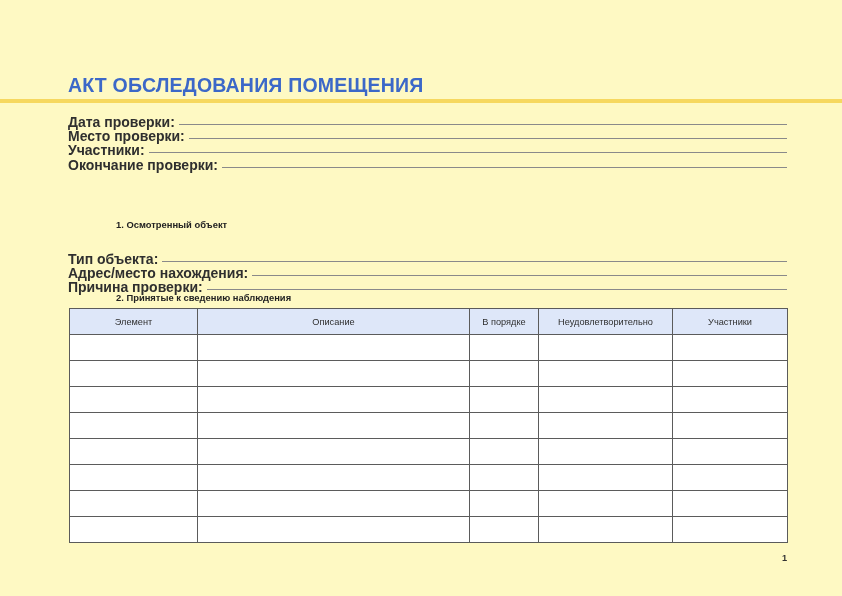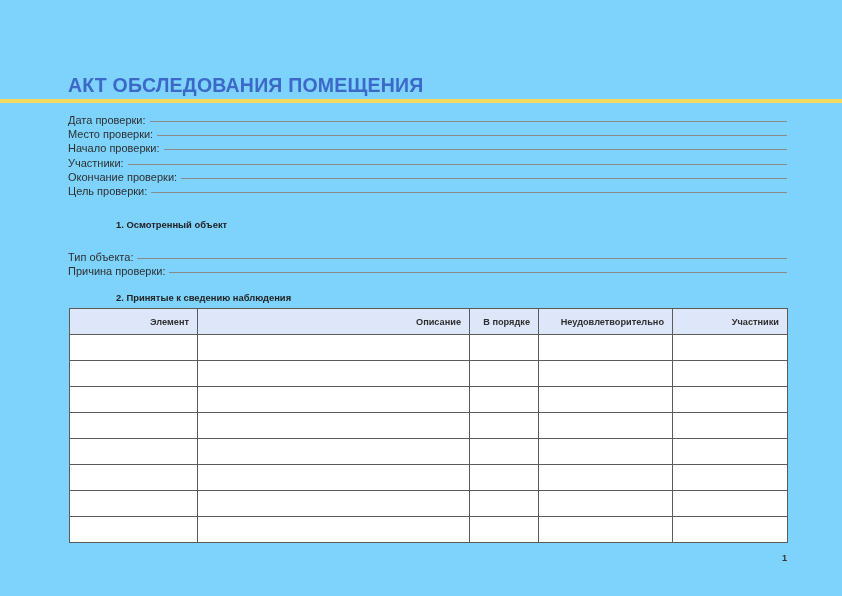--- a/index.html
+++ b/index.html
@@ -13,21 +13,21 @@
     font-family: "Liberation Sans", sans-serif;
     color: #333333;
     overflow: hidden;
     position: relative;
   }
 
   .page {
     position: relative;
     width: 842px;
     height: 596px;
-    background: #7dd3fc;
+    background: #fef9c3;
   }
 
   
   .doc-title {
     position: absolute;
     left: 68px;
     top: 74px;
     font-size: 19.5px;
     font-weight: bold;
     letter-spacing: 0.2px;
@@ -50,25 +50,26 @@
     left: 68px;
     width: 719px;
   }
   .field-row {
     display: flex;
     align-items: baseline;
     height: 14.2px;
     width: 719px;
   }
   .field-label {
-    font-size: 11px;
+    font-size: 14px;
     color: #2f2f2f;
     white-space: nowrap;
     flex: 0 0 auto;
     padding-right: 4px;
+    font-weight: bold;
   }
   .field-rule {
     flex: 1 1 auto;
     border-bottom: 0.9px solid #8a8a8a;
     position: relative;
     top: -2px;
     height: 1px;
   }
 
   
@@ -92,22 +93,22 @@
     table-layout: fixed;
   }
   .obs-table th,
   .obs-table td {
     border: 0.9px solid #5b5b5b;
     padding: 0;
     vertical-align: top;
   }
   .obs-table th {
     background: #dee7f9;
-    text-align: right;
-    font-weight: bold;
+    text-align: center;
+    font-weight: normal;
     font-size: 9.2px;
     color: #2f2f2f;
     height: 25px;
     padding: 0 8px;
     vertical-align: middle;
     white-space: nowrap;
   }
   .obs-table td {
     height: 25px;
     background: #ffffff;
@@ -141,42 +142,38 @@
   <div class="field-block" style="top:114px;">
     <div class="field-row">
       <span class="field-label">Дата проверки:</span>
       <span class="field-rule"></span>
     </div>
     <div class="field-row">
       <span class="field-label">Место проверки:</span>
       <span class="field-rule"></span>
     </div>
     <div class="field-row">
-      <span class="field-label">Начало проверки:</span>
-      <span class="field-rule"></span>
-    </div>
-    <div class="field-row">
       <span class="field-label">Участники:</span>
       <span class="field-rule"></span>
     </div>
     <div class="field-row">
       <span class="field-label">Окончание проверки:</span>
       <span class="field-rule"></span>
     </div>
-    <div class="field-row">
-      <span class="field-label">Цель проверки:</span>
-      <span class="field-rule"></span>
-    </div>
   </div>
 
   <div class="section-heading" style="top:219px;">1. Осмотренный объект</div>
 
   <div class="field-block" style="top:251px;">
     <div class="field-row">
       <span class="field-label">Тип объекта:</span>
+      <span class="field-rule"></span>
+    </div>
+    <div class="field-row">
+      <span class="field-label">Адрес/место нахождения:</span>
       <span class="field-rule"></span>
     </div>
     <div class="field-row">
       <span class="field-label">Причина проверки:</span>
       <span class="field-rule"></span>
     </div>
   </div>
 
   <div class="section-heading" style="top:292px;">2. Принятые к сведению наблюдения</div>
 

